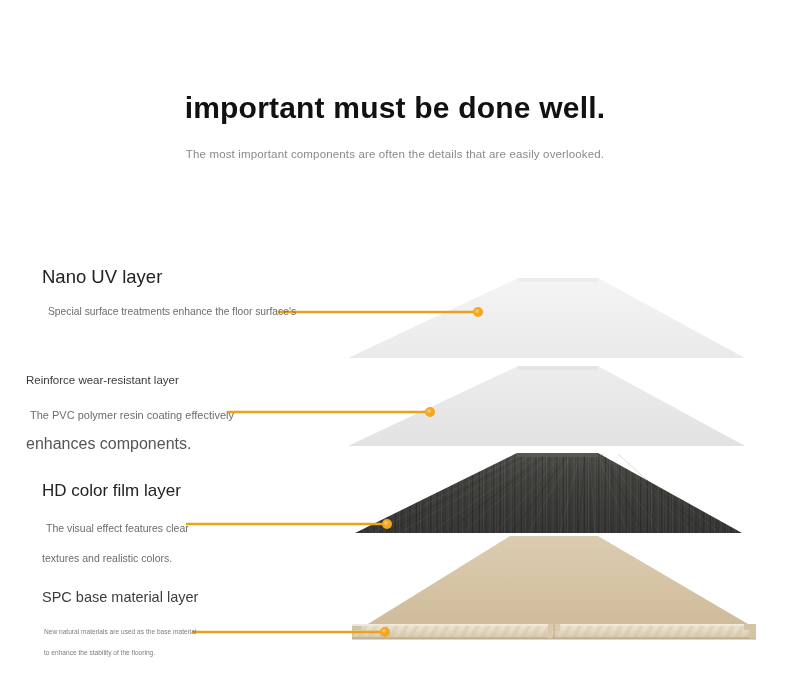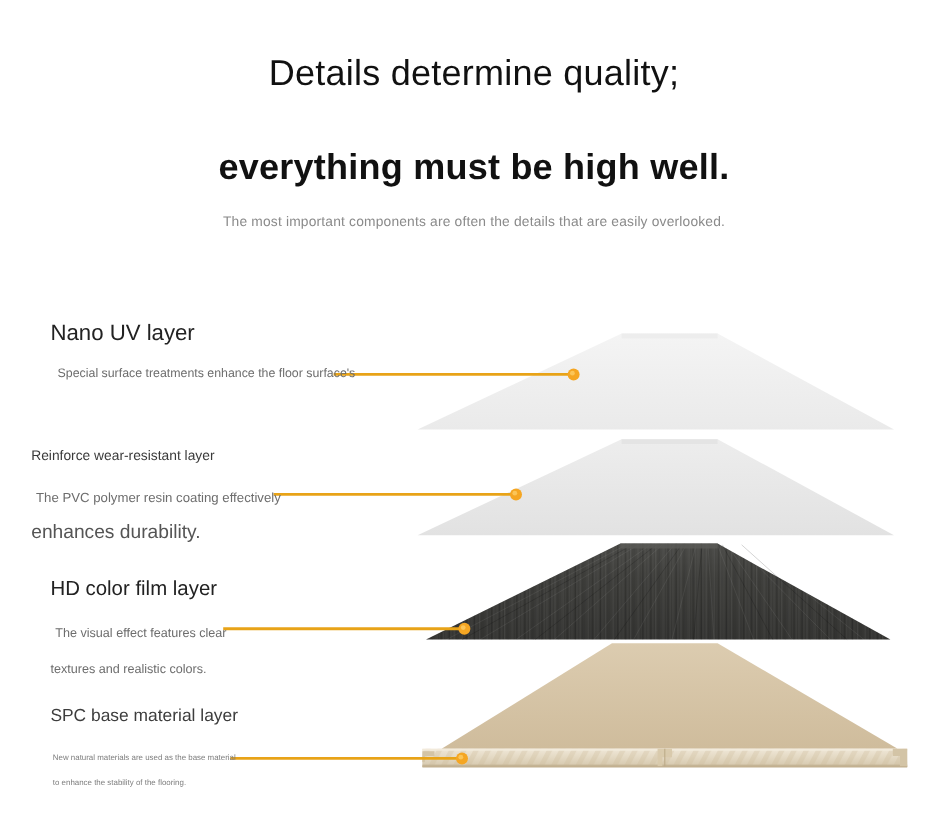--- a/index.html
+++ b/index.html
@@ -74,22 +74,21 @@
   #blk4 .lb-desc{font-size:6.6px;color:#7d7d7d;}
   #blk4 .d1{margin-top:23px;padding-left:2px;}
   #blk4 .d2{margin-top:14px;padding-left:2px;}
 </style>
 </head>
 <body>
 
 <div class="page">
 
   <div class="header">
-    <div class="headline">Details determine quality;</div>
-    <div class="headline headline-2">everything must be high well.</div>
+    <div class="headline headline-2">important must be done well.</div>
     <div class="subtitle">The most important components are often the details that are easily overlooked.</div>
   </div>
 
   <div class="stage">
 
     <svg class="svg-stage" width="790" height="455" viewBox="0 0 790 455">
       <defs>
         <linearGradient id="g1" x1="0" y1="0" x2="0" y2="1">
           <stop offset="0" stop-color="#F4F4F4"></stop>
           <stop offset="1" stop-color="#EAEAEA"></stop>
@@ -221,21 +220,21 @@
     </svg>
 
     <div class="label-block" id="blk1">
       <div class="lb-title">Nano UV layer</div>
       <div class="lb-desc d1">Special surface treatments enhance the floor surface's</div>
     </div>
 
     <div class="label-block" id="blk2">
       <div class="lb-title">Reinforce wear-resistant layer</div>
       <div class="lb-desc d1">The PVC polymer resin coating effectively</div>
-      <div class="lb-desc d2">enhances durability.</div>
+      <div class="lb-desc d2">enhances components.</div>
     </div>
 
     <div class="label-block" id="blk3">
       <div class="lb-title">HD color film layer</div>
       <div class="lb-desc d1">The visual effect features clear</div>
       <div class="lb-desc d2">textures and realistic colors.</div>
     </div>
 
     <div class="label-block" id="blk4">
       <div class="lb-title">SPC base material layer</div>

